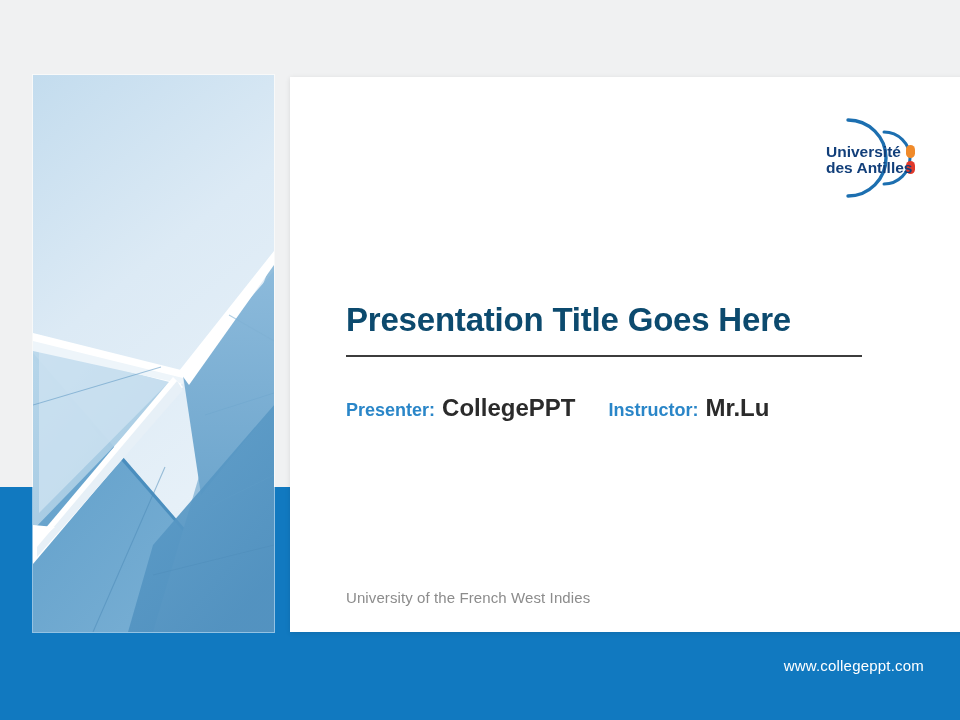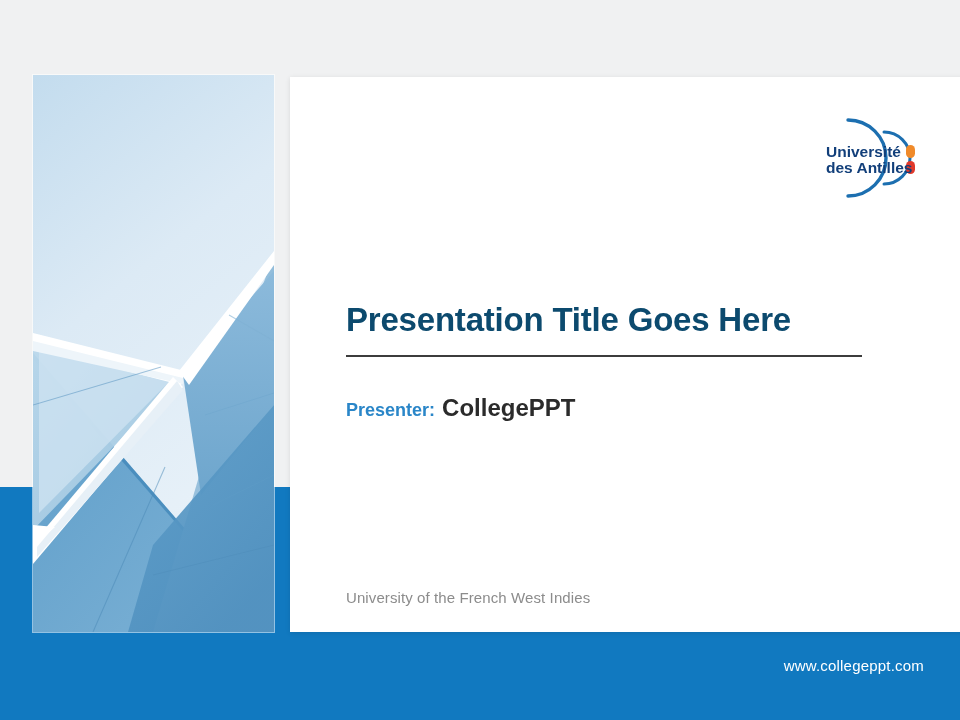--- a/index.html
+++ b/index.html
@@ -217,16 +217,20 @@
   <div class="title-block">
     <h1 class="slide-title">Presentation Title Goes Here</h1>
     <div class="title-rule"></div>
   </div>
 
   <div class="meta-row">
     <span class="meta-group">
       <span class="meta-label">Presenter:</span>
       <span class="meta-value">CollegePPT</span>
     </span>
+    <span class="meta-group">
+      <span class="meta-label">Instructor:</span>
+      <span class="meta-value">Mr.Lu</span>
+    </span>
   </div>
 
   <div class="slide-footer">University of the French West Indies</div>
 </div>
 
 </body></html>

